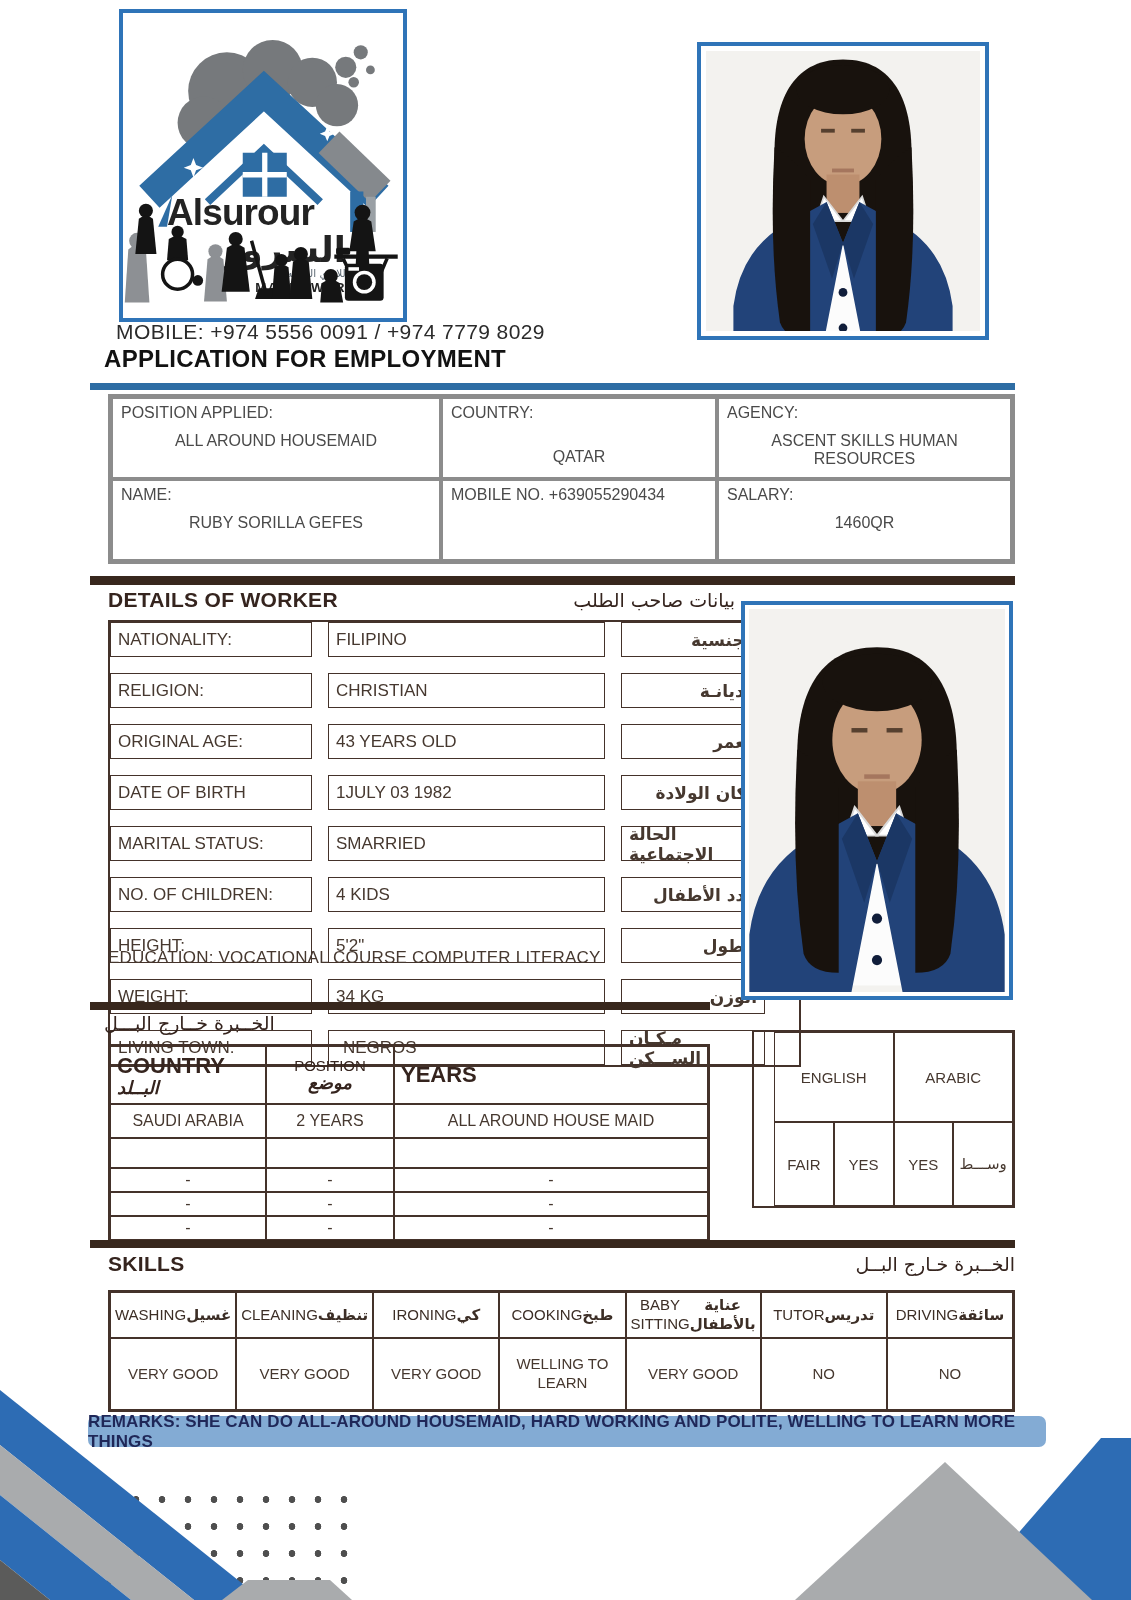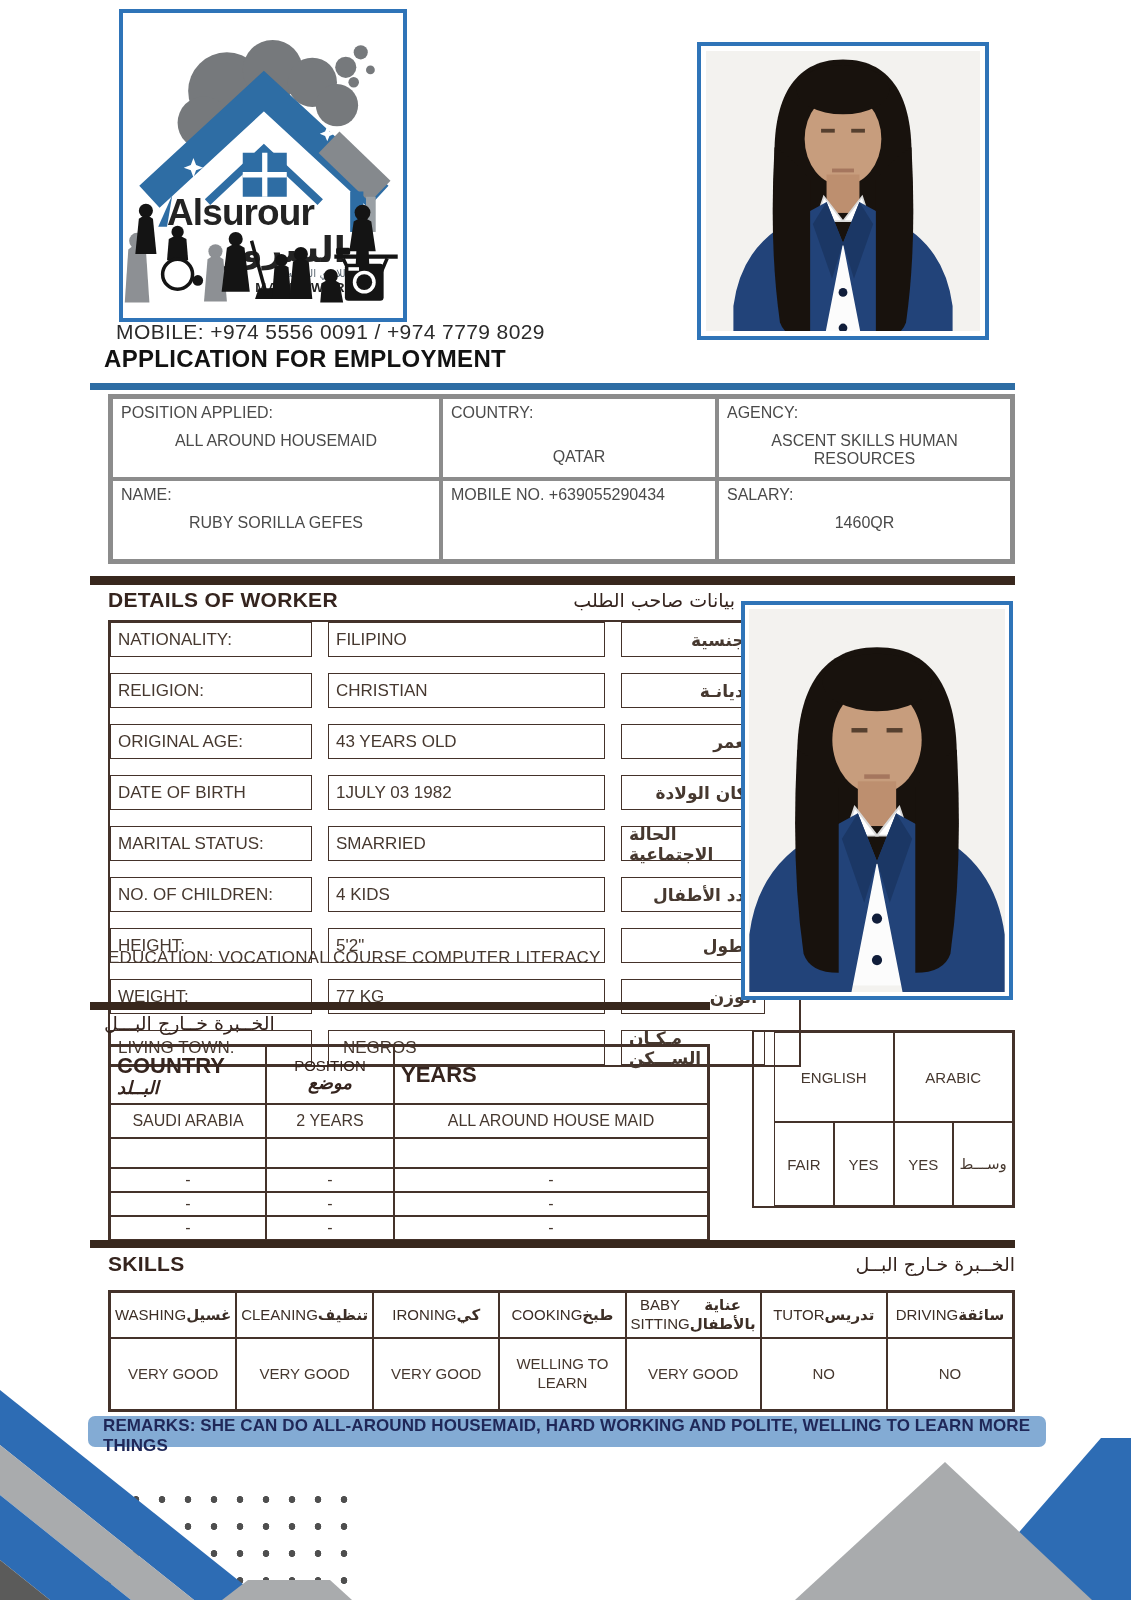--- a/index.html
+++ b/index.html
@@ -70,21 +70,21 @@
   
   .stable { left:108px; top:1290px; width:907px; border:2px solid #44322a; display:grid;
             grid-template-columns:repeat(7,1fr); grid-template-rows:46px 72px; }
   .stable .c { border:1px solid #44322a; display:flex; flex-direction:row; align-items:center;
                justify-content:center; font-size:15px; color:#46382f; text-align:center; line-height:1.25; padding:0 4px; }
   .stable .hc { font-size:15px; color:#3c2e26; }
   .stable .hc .arb { font-weight:600; font-size:15px; }
 
   
   .remarks { left:88px; top:1416px; width:958px; height:31px; background:#83abd4; border-radius:7px;
-             display:flex; justify-content:center;padding-left:15px; }
+             display:flex; align-items:center; justify-content:center; }
   .remarks span { font-size:17px; font-weight:bold; color:#1f2758; letter-spacing:.1px; }
 
   
   .dots { left:97px; top:1486px; width:266px; height:106px;
           background-image:radial-gradient(#4f4f4f 3.1px, rgba(0,0,0,0) 3.6px);
           background-size:26px 27px; z-index:1; }
   .decor { left:0; top:1390px; width:1131px; height:210px; z-index:2; }
   .decor svg { width:100%; height:100%; display:block; }
 </style>
 </head>
@@ -245,21 +245,21 @@
     <div class="c">MARITAL STATUS:</div>
     <div class="c">SMARRIED</div>
     <div class="c arc ar">الحالة الاجتماعية</div>
     <div class="c">NO. OF CHILDREN:</div>
     <div class="c">4 KIDS</div>
     <div class="c arc ar">عدد الأطفال</div>
     <div class="c">HEIGHT:</div>
     <div class="c">5'2"</div>
     <div class="c arc ar">الطول</div>
     <div class="c">WEIGHT:</div>
-    <div class="c">77 KG</div>
+    <div class="c">34 KG</div>
     <div class="c arc ar">الوزن</div>
     <div class="c">LIVING TOWN:</div>
     <div class="c" style="padding-left:14px">NEGROS</div>
     <div class="c arc ar">مـكـان الســـكن</div>
   </div>
 
   <div class="abs photo-frame photo2">
     <svg viewBox="0 0 100 120" preserveAspectRatio="xMidYMid slice">
       <use href="#portrait"></use>
     </svg>

